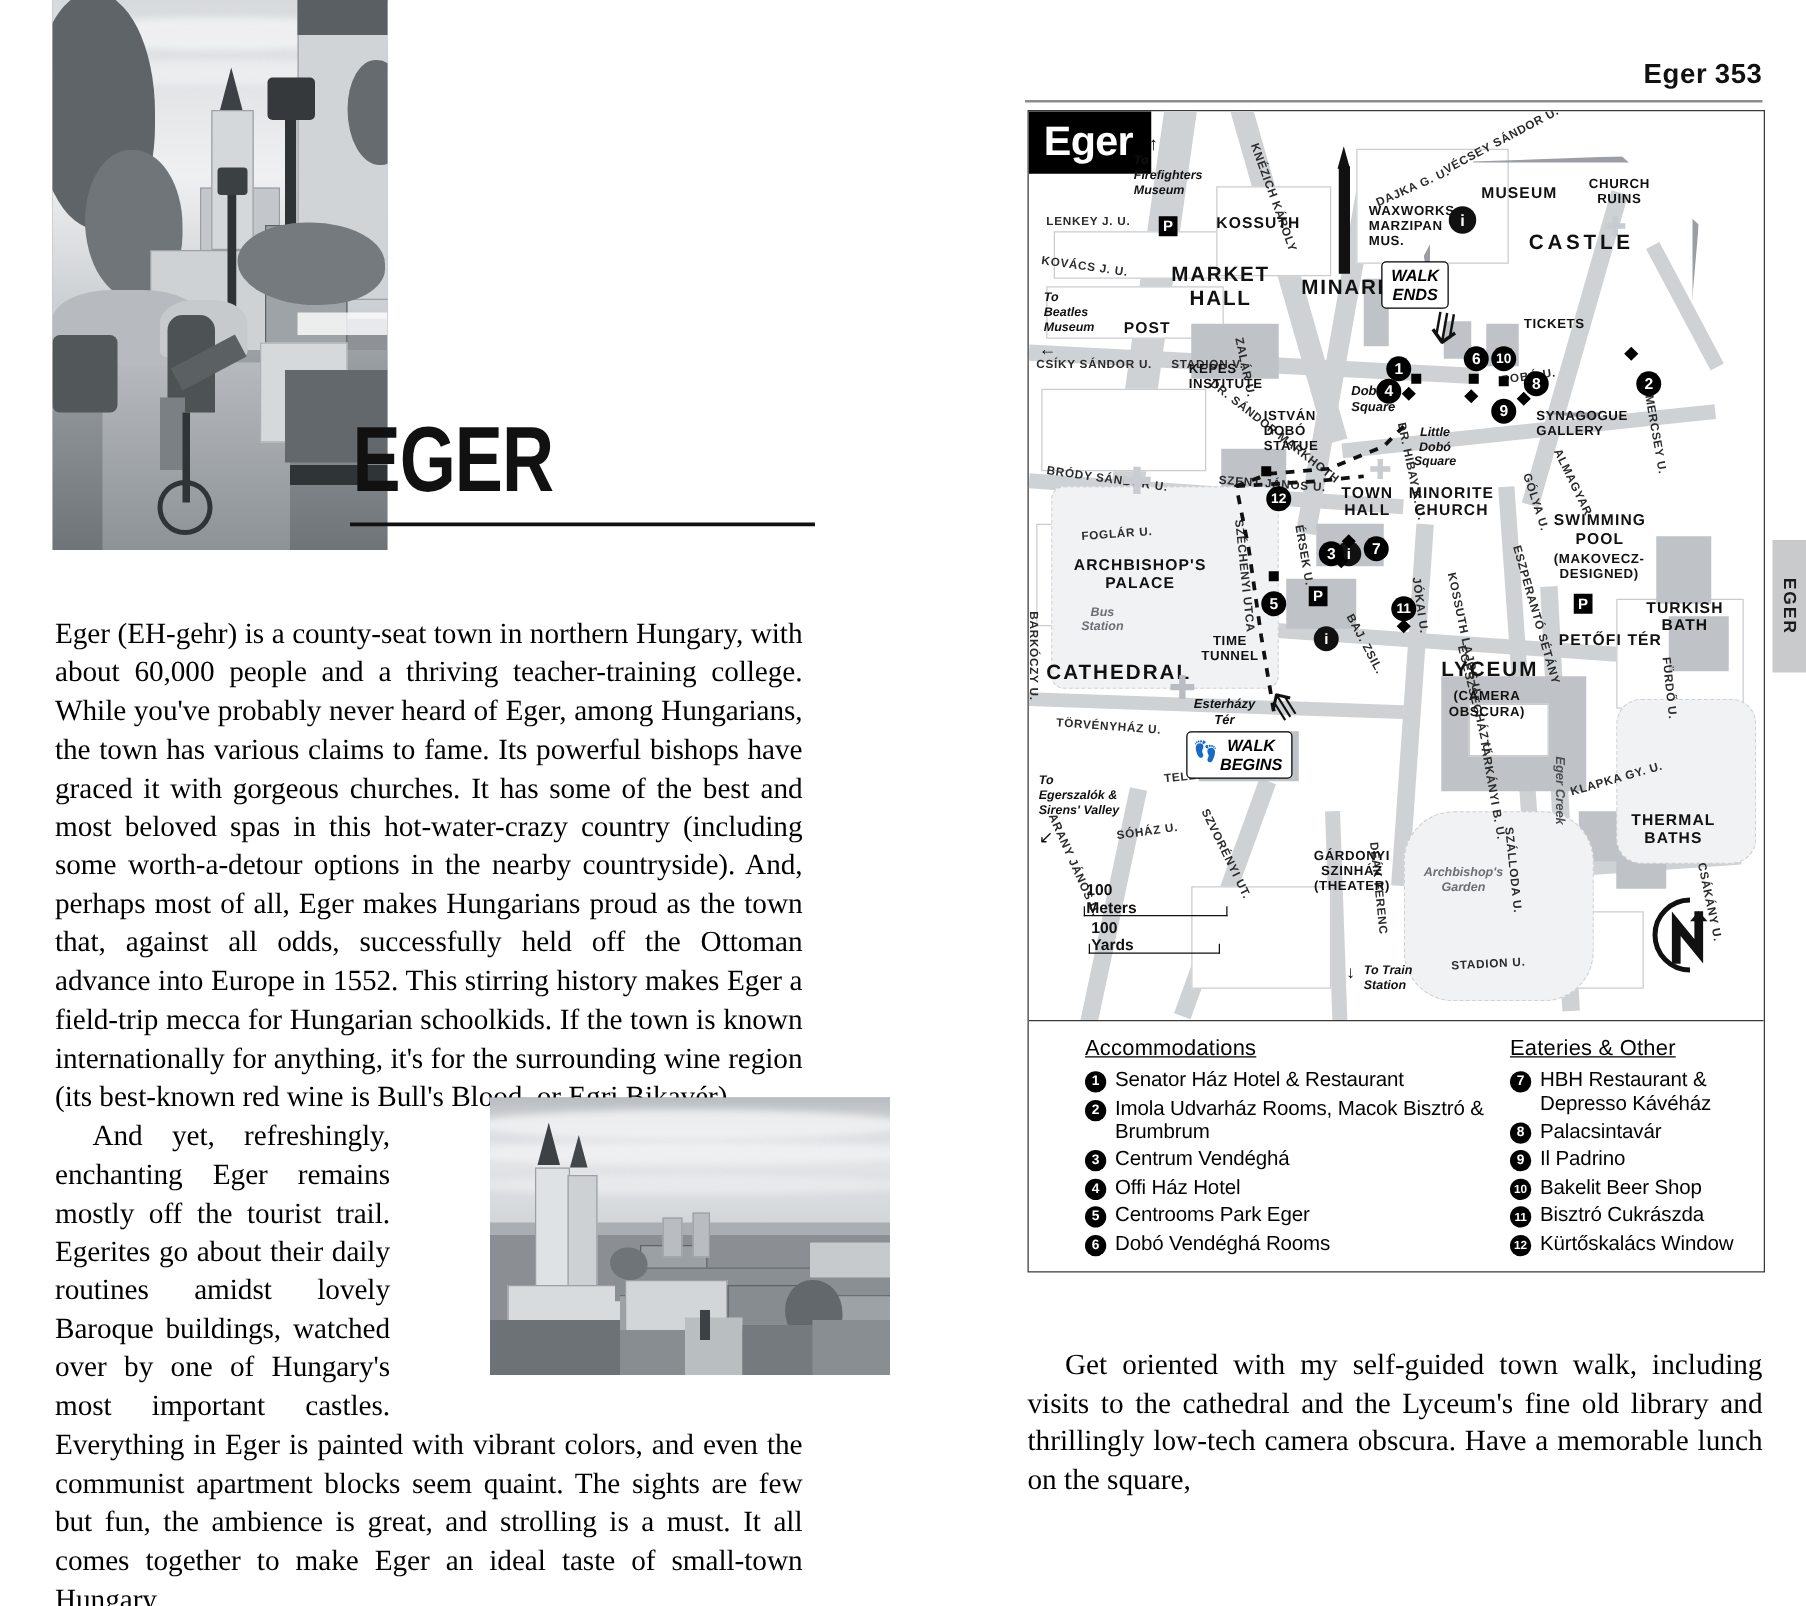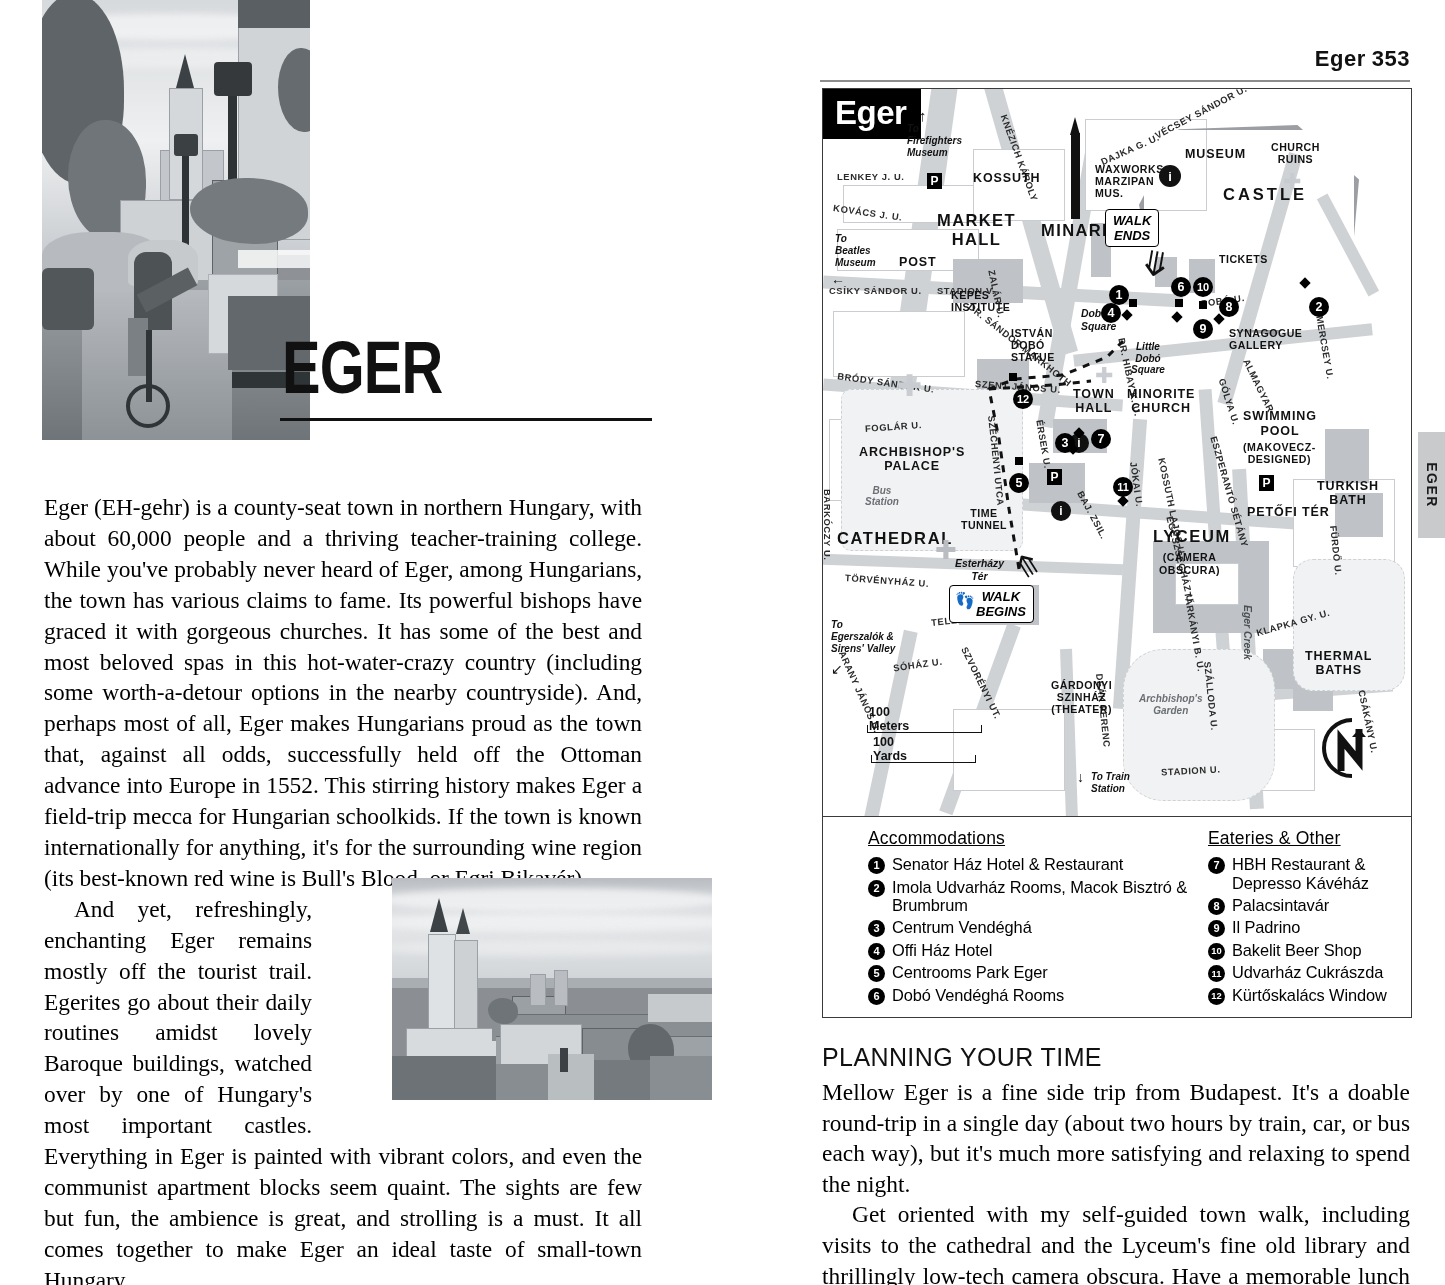--- a/index.html
+++ b/index.html
@@ -511,33 +511,31 @@
           <div class="legend-item">
             <span class="bdg">9</span>
             <span class="txt">Il Padrino</span>
           </div>
           <div class="legend-item">
             <span class="bdg wide">10</span>
             <span class="txt">Bakelit Beer Shop</span>
           </div>
           <div class="legend-item">
             <span class="bdg wide">11</span>
-            <span class="txt">Udvarház Cukrászda</span>
+            <span class="txt">Bisztró Cukrászda</span>
           </div>
           <div class="legend-item">
             <span class="bdg wide">12</span>
             <span class="txt">Kürtőskalács Window</span>
           </div>
         </div>
       </div>
     </div>
 
-    <div class="plan-h">PLANNING YOUR TIME</div>
     <div class="plan-body">
-      <p>Mellow Eger is a fine side trip from Budapest. It's a doable round-trip in a single day (about two hours by train, car, or bus each way), but it's much more satisfying and relaxing to spend the night.</p>
       <p class="indent">Get oriented with my self-guided town walk, including visits to the cathedral and the Lyceum's fine old library and thrillingly low-tech camera obscura. Have a memorable lunch on the square,</p>
     </div>
   </div>
 
   <div class="side-tab">
     <span>EGER</span>
   </div>
 </div>
 
 </body></html>

